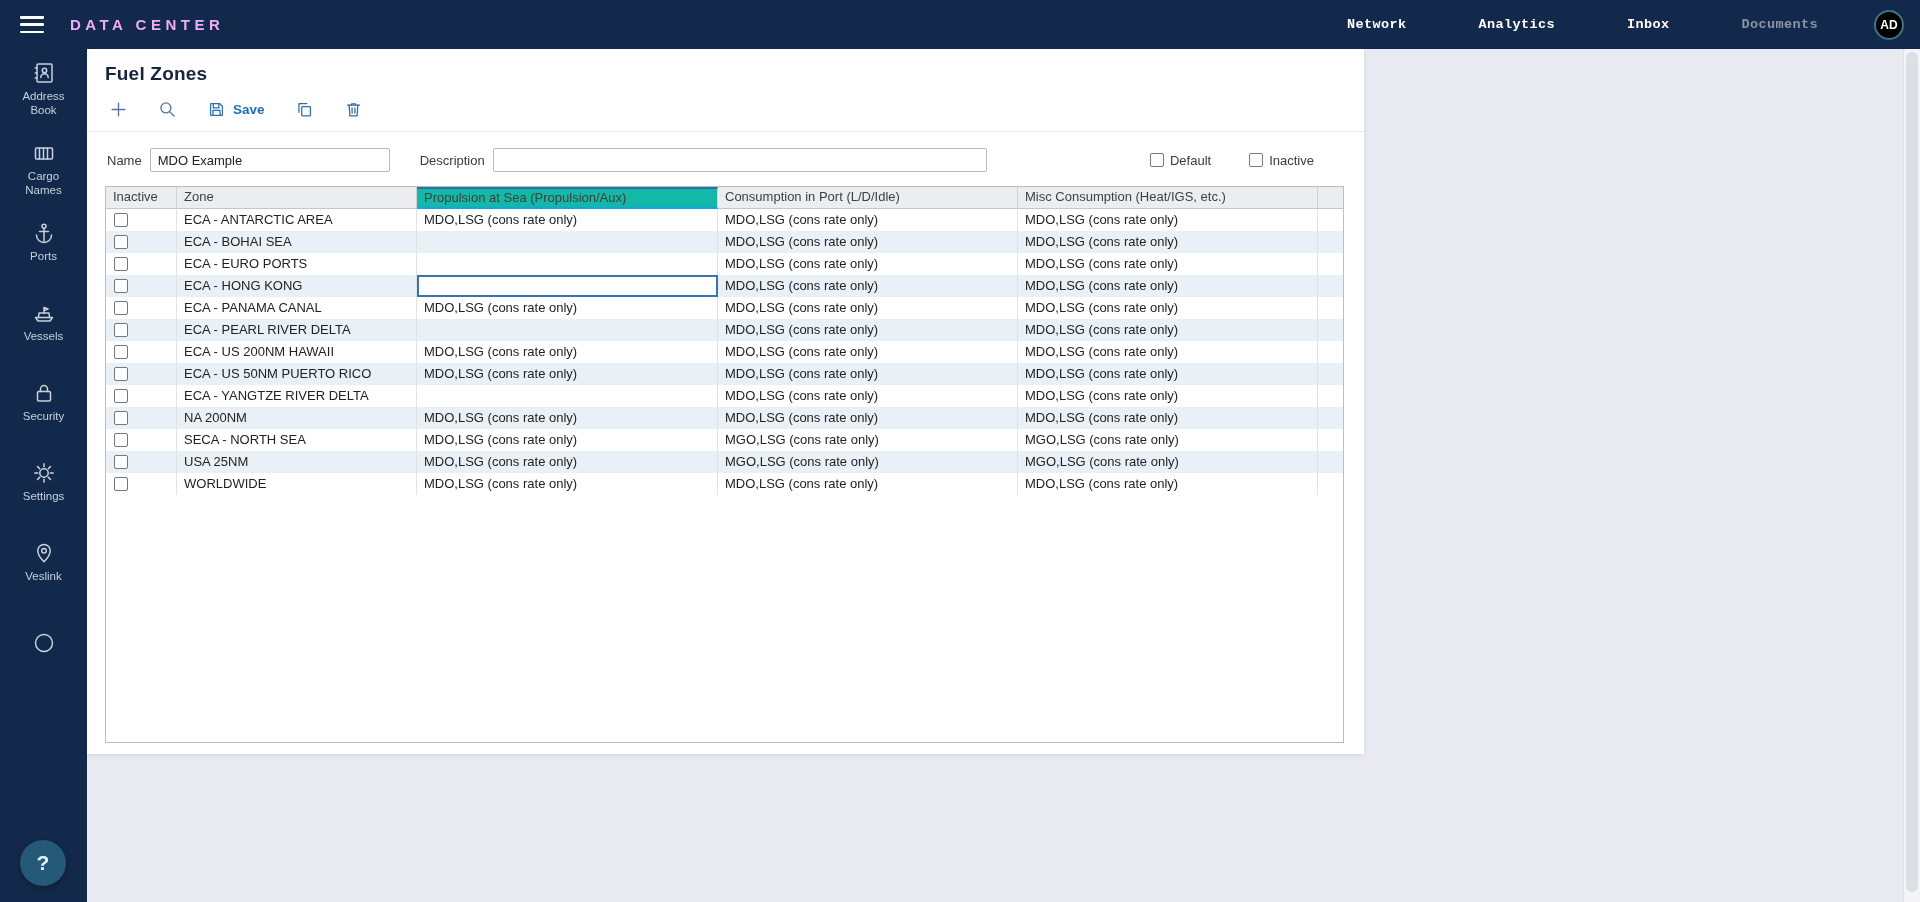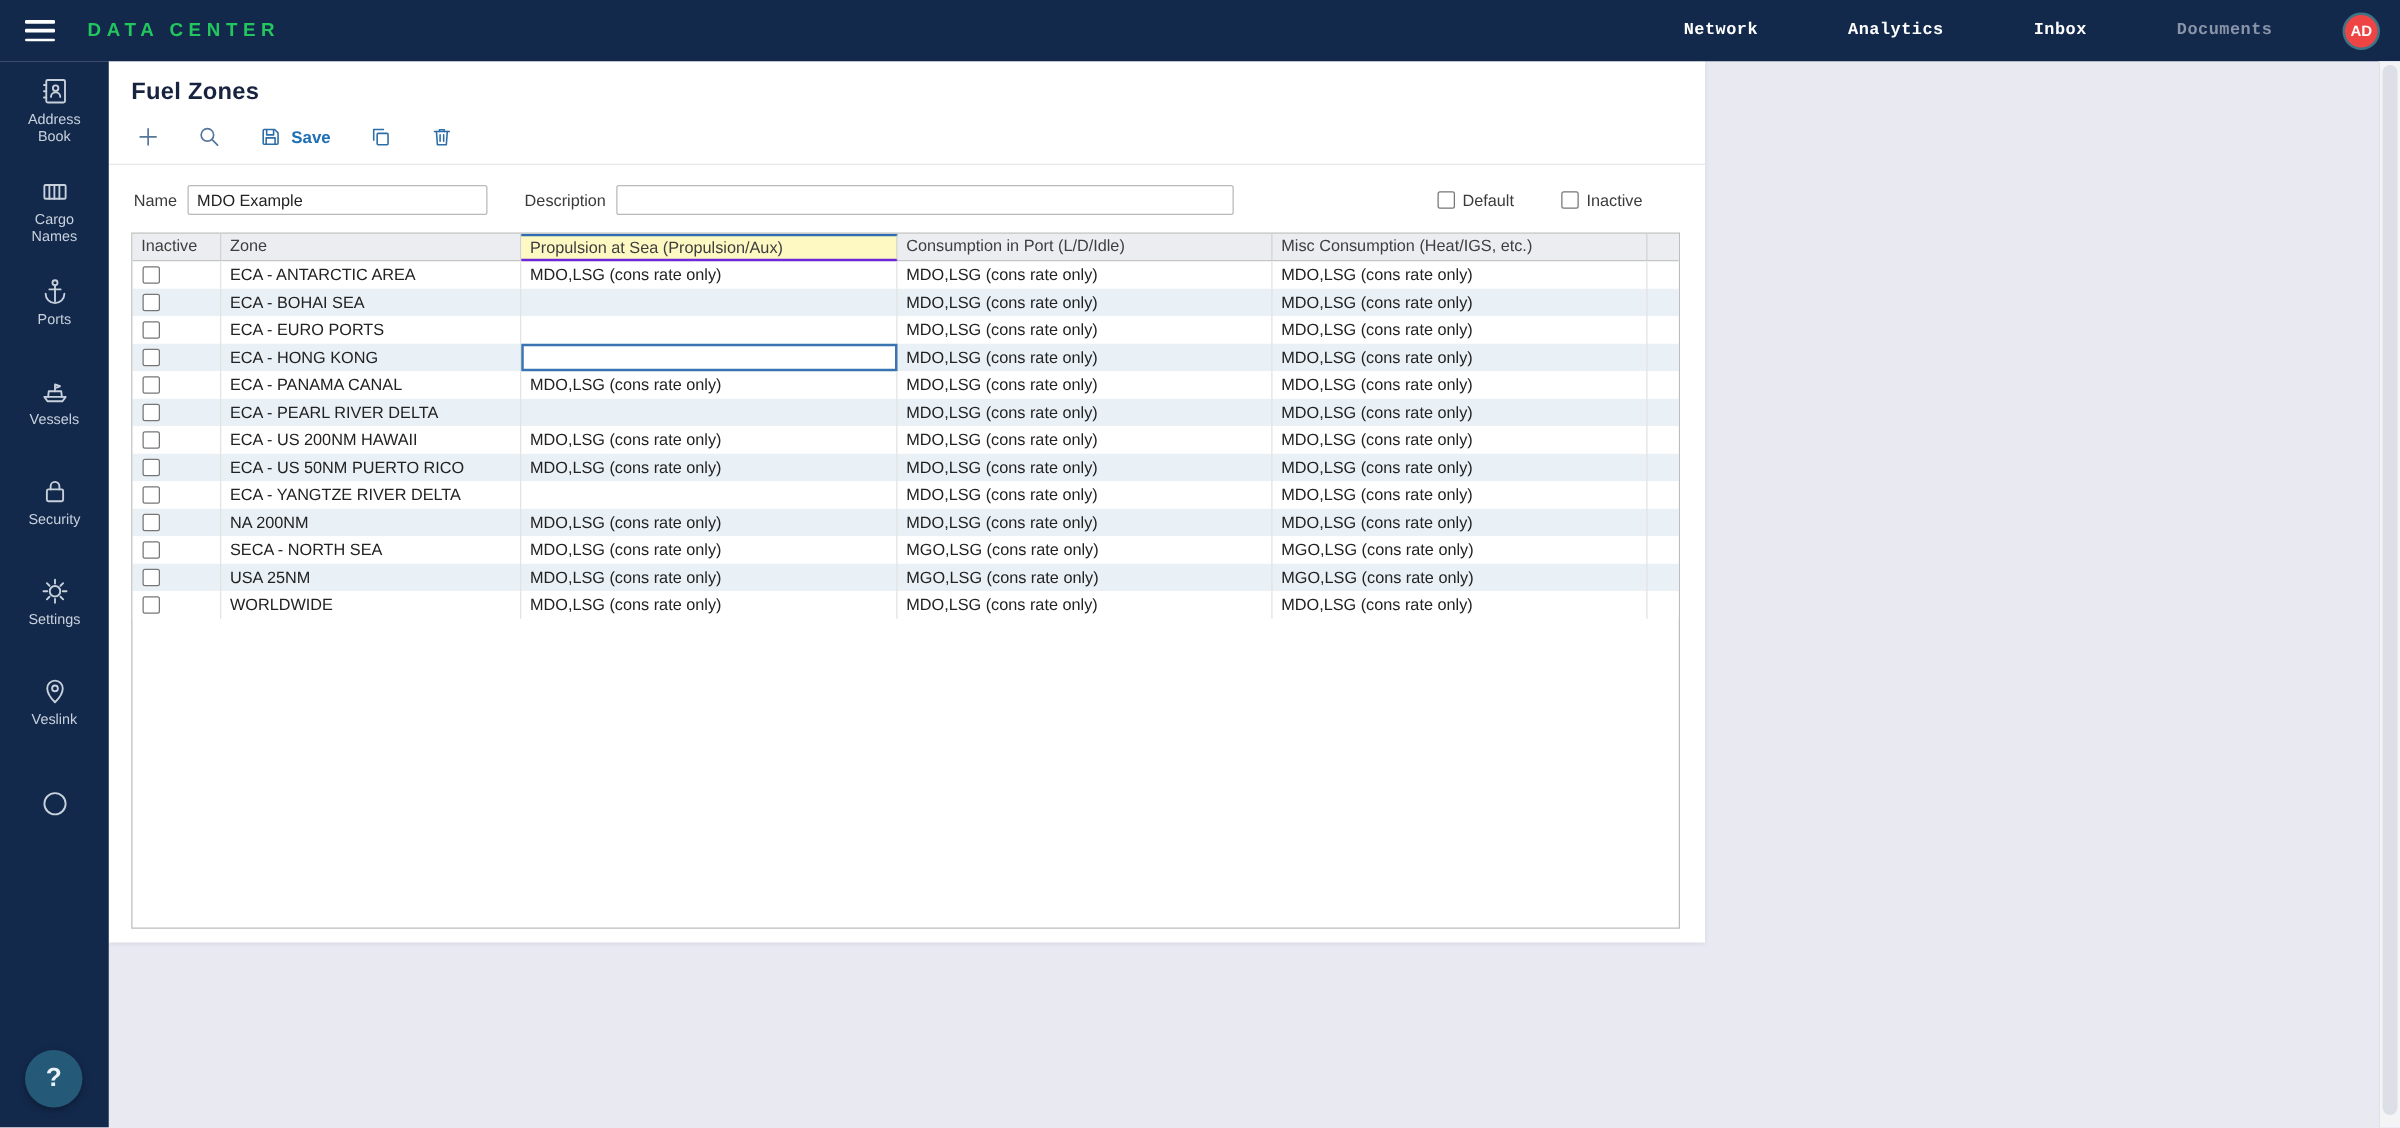--- a/index.html
+++ b/index.html
@@ -7,25 +7,25 @@
   body {
     width:1920px; height:902px; position:relative; overflow:hidden;
     font-family:"Liberation Sans", sans-serif; background:#E9E9F2;
   }
 
   
   .topbar { position:absolute; top:0; left:0; width:1920px; height:49px;
     background:#13294C; display:flex; align-items:center; padding:0 16px 0 20px; z-index:6; }
   .hamburger { width:24px; height:17px; display:flex; flex-direction:column; justify-content:space-between; cursor:pointer; }
   .hamburger span { display:block; height:2.5px; background:#FFFFFF; border-radius:1px; }
-  .app-title { color:#22c55e; font-size:15px; font-weight:bold; letter-spacing:4.5px; margin-left:26px; white-space:nowrap; }
+  .app-title { color:#f0abfc; font-size:15px; font-weight:bold; letter-spacing:4.5px; margin-left:26px; white-space:nowrap; }
   .topnav { margin-left:auto; display:flex; align-items:center; gap:72px;font-family:Liberation Mono, monospace; }
   .nav-item { color:#FFFFFF; font-size:13.5px; font-weight:bold; letter-spacing:.4px; cursor:pointer; white-space:nowrap; }
   .nav-item.disabled { color:#8A94A8; }
-  .avatar { width:30px; height:30px; border-radius:50%; background:#ef4444; border:2px solid #3E7486;
+  .avatar { width:30px; height:30px; border-radius:50%; background:#000000; border:2px solid #3E7486;
     color:#FFFFFF; font-size:12px; font-weight:bold; display:flex; align-items:center; justify-content:center; margin-left:56px; cursor:pointer; }
 
   
   .sidebar { position:absolute; top:49px; left:0; bottom:0; width:87px; background:#13294C; overflow:hidden; z-index:5; }
   .sidebar-item { height:80px; display:flex; flex-direction:column; align-items:center; padding-top:12px; cursor:pointer; }
   .sidebar-item .icn { width:24px; height:24px; color:#C7D1DC; }
   .sidebar-item .icn svg { width:24px; height:24px; display:block; }
   .sidebar-item .lbl { margin-top:5px; font-size:11.5px; line-height:1.18; color:#C7D1DC; text-align:center; width:64px; }
   .sidebar-item.partial { height:36px; margin-top:22px; padding-top:0; }
   .help-btn { position:absolute; left:20px; bottom:16px; width:46px; height:46px; border-radius:50%;
@@ -55,21 +55,21 @@
   .checks { margin-left:auto; display:flex; align-items:center; gap:38px; margin-right:30px; }
   .chk { display:flex; align-items:center; gap:6px; }
   input[type=checkbox] { appearance:none; -webkit-appearance:none; width:14px; height:14px; border:1px solid #767676;
     border-radius:2px; background:#FFF; margin:0; cursor:pointer; }
 
   
   .gridwrap { margin:14px 20px 0 18px; width:1239px; height:557px; border:1px solid #BDBDBD; background:#FFF; overflow:hidden; }
   .ghead { display:flex; height:22px; background:#ECEDF0; }
   .h { font-size:13px; color:#3E3E3E; line-height:20px; padding-left:7px; border-right:1px solid #D2D2D2;
     border-bottom:1px solid #C6C6C6; white-space:nowrap; overflow:hidden; cursor:default; }
-  .h.sel { border-top:2px solid #306CB0; border-bottom:2px solid #6d28d9; background:#fef9c3; line-height:17px; }
+  .h.sel { border-top:2px solid #306CB0; border-bottom:2px solid #0ea5e9; background:#14b8a6; line-height:17px; }
   .h.c-fill { border-right:none; }
   .row { display:flex; height:22px; background:#FFFFFF; }
   #rows .row:nth-child(even) { background:#E9F0F6; }
   .cell { font-size:13px; color:#222222; line-height:22px; padding-left:7px; border-right:1px solid #E2E2E2;
     white-space:nowrap; overflow:hidden; }
   .c-check { display:flex; align-items:center; padding-left:8px; }
   .c-fill { flex:1; border-right:none; }
   .cell.focused { outline:2px solid #3A74B0; outline-offset:-2px; background:#FFFFFF; }
 
   

